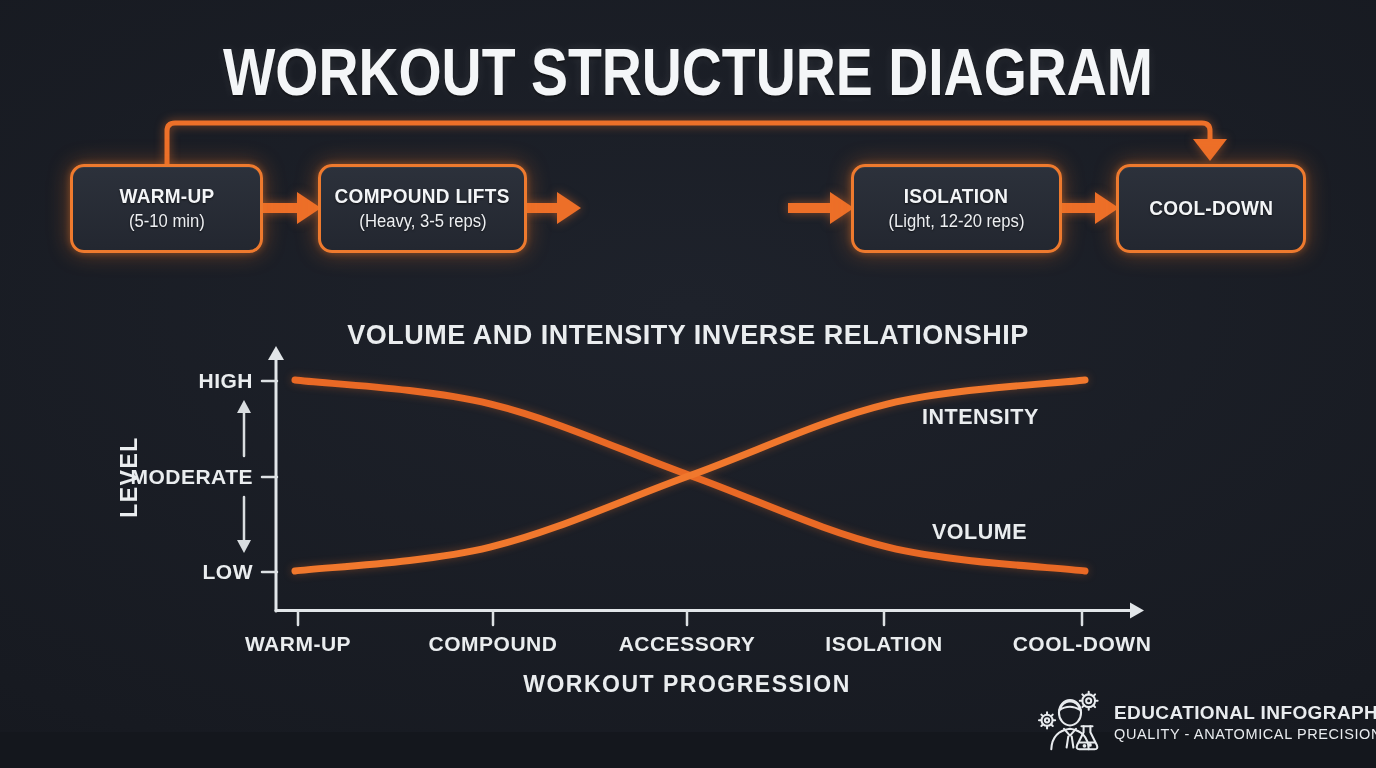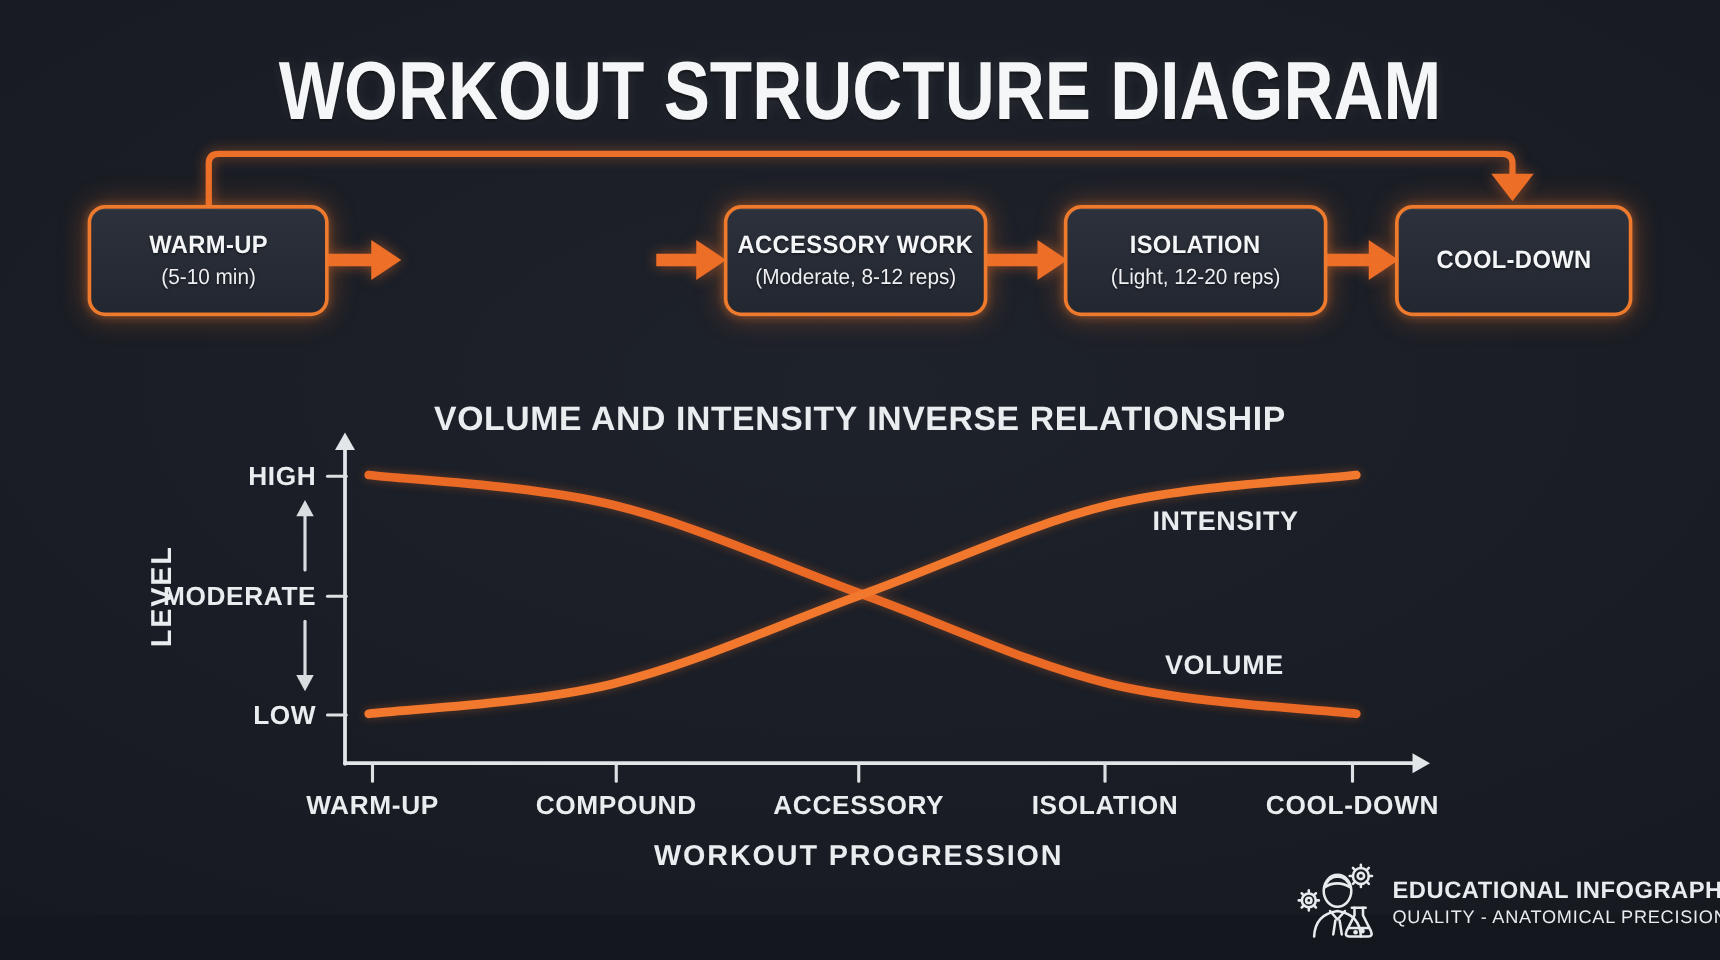--- a/index.html
+++ b/index.html
@@ -86,23 +86,23 @@
     <polygon class="arrowfill" points="261,203 297,203 297,192 321,208 297,224 297,213 261,213"></polygon>
     <polygon class="arrowfill" points="525,203 557,203 557,192 581,208 557,224 557,213 525,213"></polygon>
     <polygon class="arrowfill" points="788,203 830,203 830,192 854,208 830,224 830,213 788,213"></polygon>
     <polygon class="arrowfill" points="1060,203 1095,203 1095,192 1119,208 1095,224 1095,213 1060,213"></polygon>
   </svg>
 
   <div class="flow-box" id="box-1">
     <div class="box-title">WARM-UP</div>
     <div class="box-sub">(5-10 min)</div>
   </div>
-  <div class="flow-box" id="box-3">
-    <div class="box-title">ACCESSORY WORK</div>
-    <div class="box-sub">(Moderate, 8-12 reps)</div>
+  <div class="flow-box" id="box-2">
+    <div class="box-title">COMPOUND LIFTS</div>
+    <div class="box-sub">(Heavy, 3-5 reps)</div>
   </div>
   <div class="flow-box" id="box-4">
     <div class="box-title">ISOLATION</div>
     <div class="box-sub">(Light, 12-20 reps)</div>
   </div>
   <div class="flow-box" id="box-5">
     <div class="box-title">COOL-DOWN</div>
 
   </div>
 

